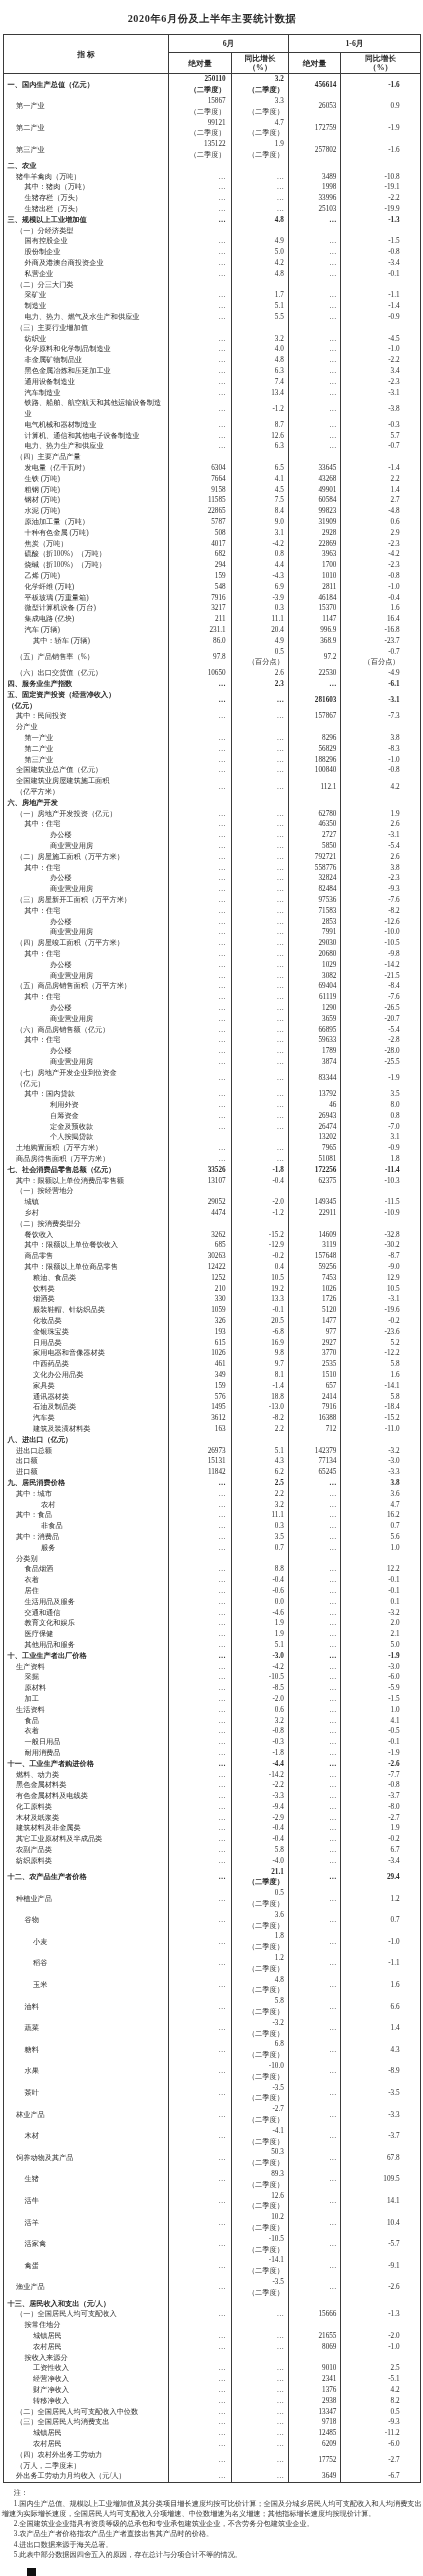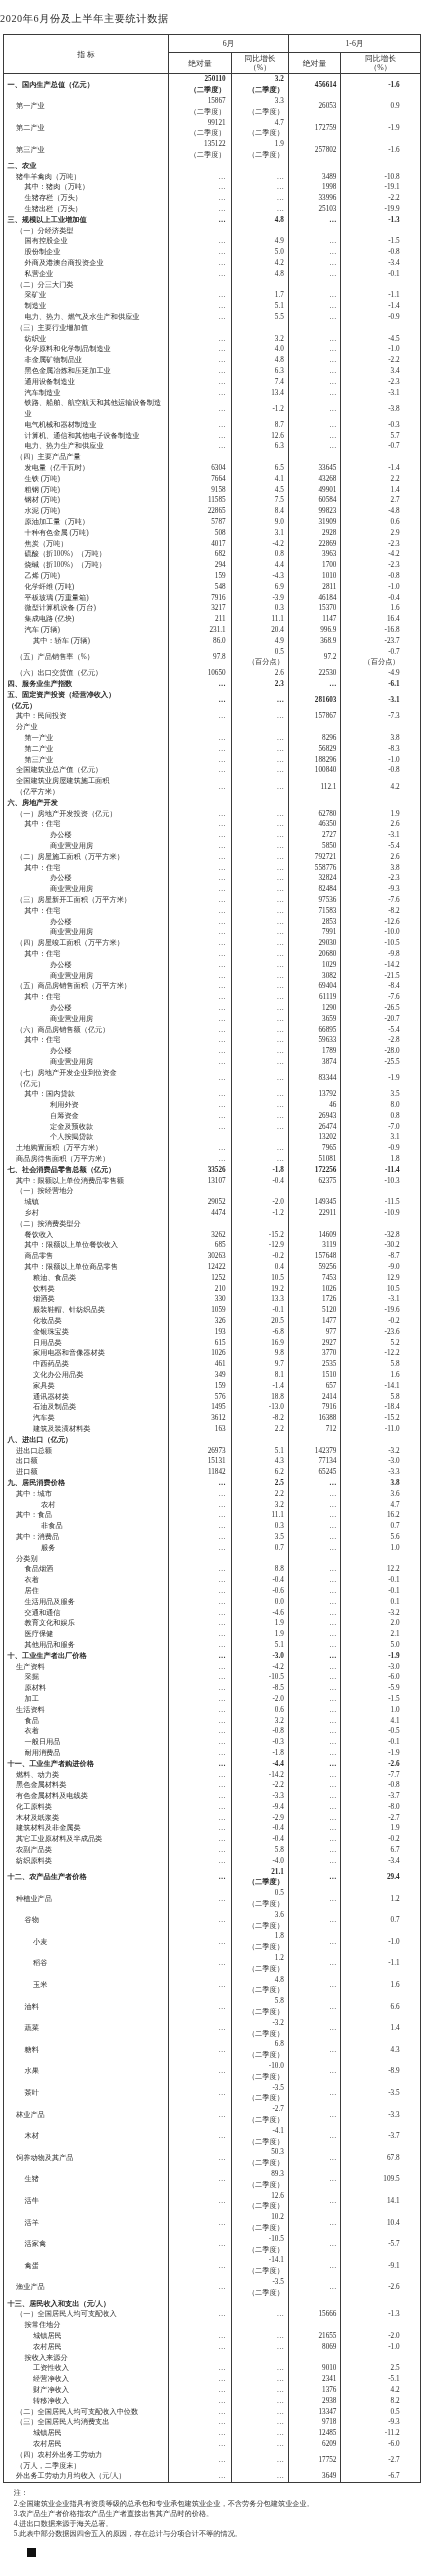--- a/index.html
+++ b/index.html
@@ -3,40 +3,41 @@
 <meta charset="utf-8">
 <style>
   html,body{margin:0;padding:0;}
   body{
     width:424px;
     background:#ffffff;
     color:#2b2b2b;
     font-family:"Liberation Serif","DejaVu Serif",serif;
   }
   .title{
+    text-align:center;
     font-size:10.2px;
-    font-weight:normal;
+    font-weight:bold;
     padding:12px 0 7.8px 0;
     letter-spacing:0.6px;
   }
   table{
     border-collapse:collapse;
     table-layout:fixed;
     margin-left:3px;
     width:418px;
     font-size:7.2px;
     border:1.2px solid #3a3a3a;
   }
   col.w0{width:165px}
   col.w1{width:63px}
   col.w2{width:57px}
   col.w3{width:52px}
   col.w4{width:80px}
   thead th{
-    font-weight:normal;
+    font-weight:bold;
     font-size:7.8px;
     border:0.6px solid #3a3a3a;
     height:15.6px;
     line-height:9px;
     white-space:pre-line;
     vertical-align:middle;
     text-align:center;
   }
   tbody td{
     border-left:0.6px solid #3a3a3a;
@@ -1489,20 +1490,21 @@
         <td class="c2">…</td>
         <td class="c3">3649</td>
         <td class="c4">-6.7</td>
       </tr>
     </tbody>
 </table>
 
 <div class="notes">
   <p class="ind">注：</p>
   <div>
+      <p class="ind">1.国内生产总值、规模以上工业增加值及其分类项目增长速度均按可比价计算；全国及分城乡居民人均可支配收入和人均消费支出增速为实际增长速度，全国居民人均可支配收入分项增速、中位数增速为名义增速；其他指标增长速度均按现价计算。</p>
       <p class="ind">2.全国建筑业企业指具有资质等级的总承包和专业承包建筑业企业，不含劳务分包建筑业企业。</p>
       <p class="ind">3.农产品生产者价格指农产品生产者直接出售其产品时的价格。</p>
       <p class="ind">4.进出口数据来源于海关总署。</p>
       <p class="ind">5.此表中部分数据因四舍五入的原因，存在总计与分项合计不等的情况。</p>
     </div>
 </div>
 
 <div class="corner-mark"></div>
 
 

